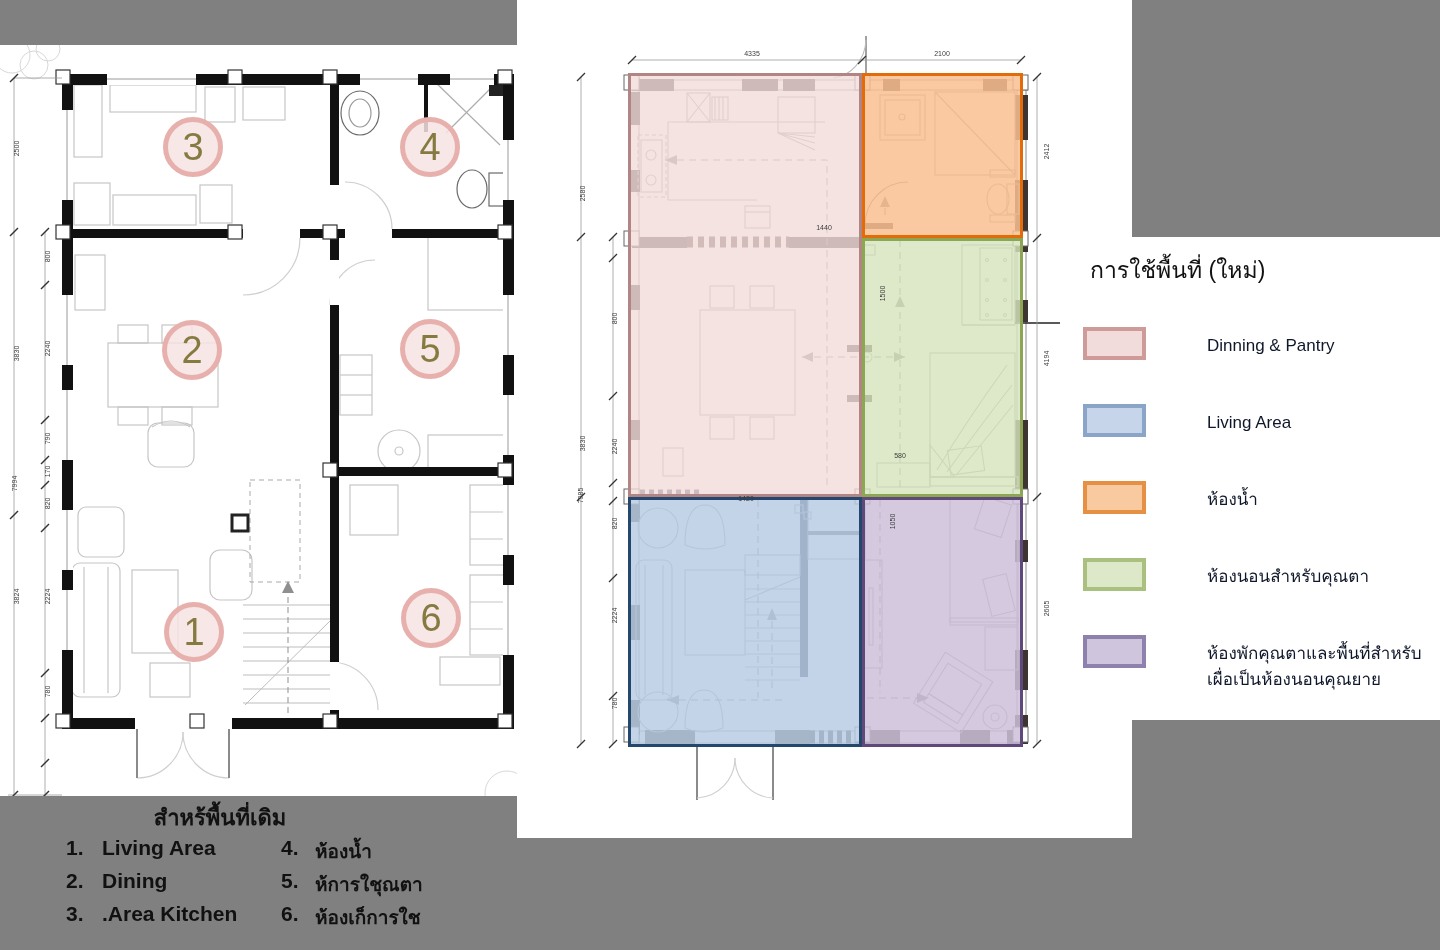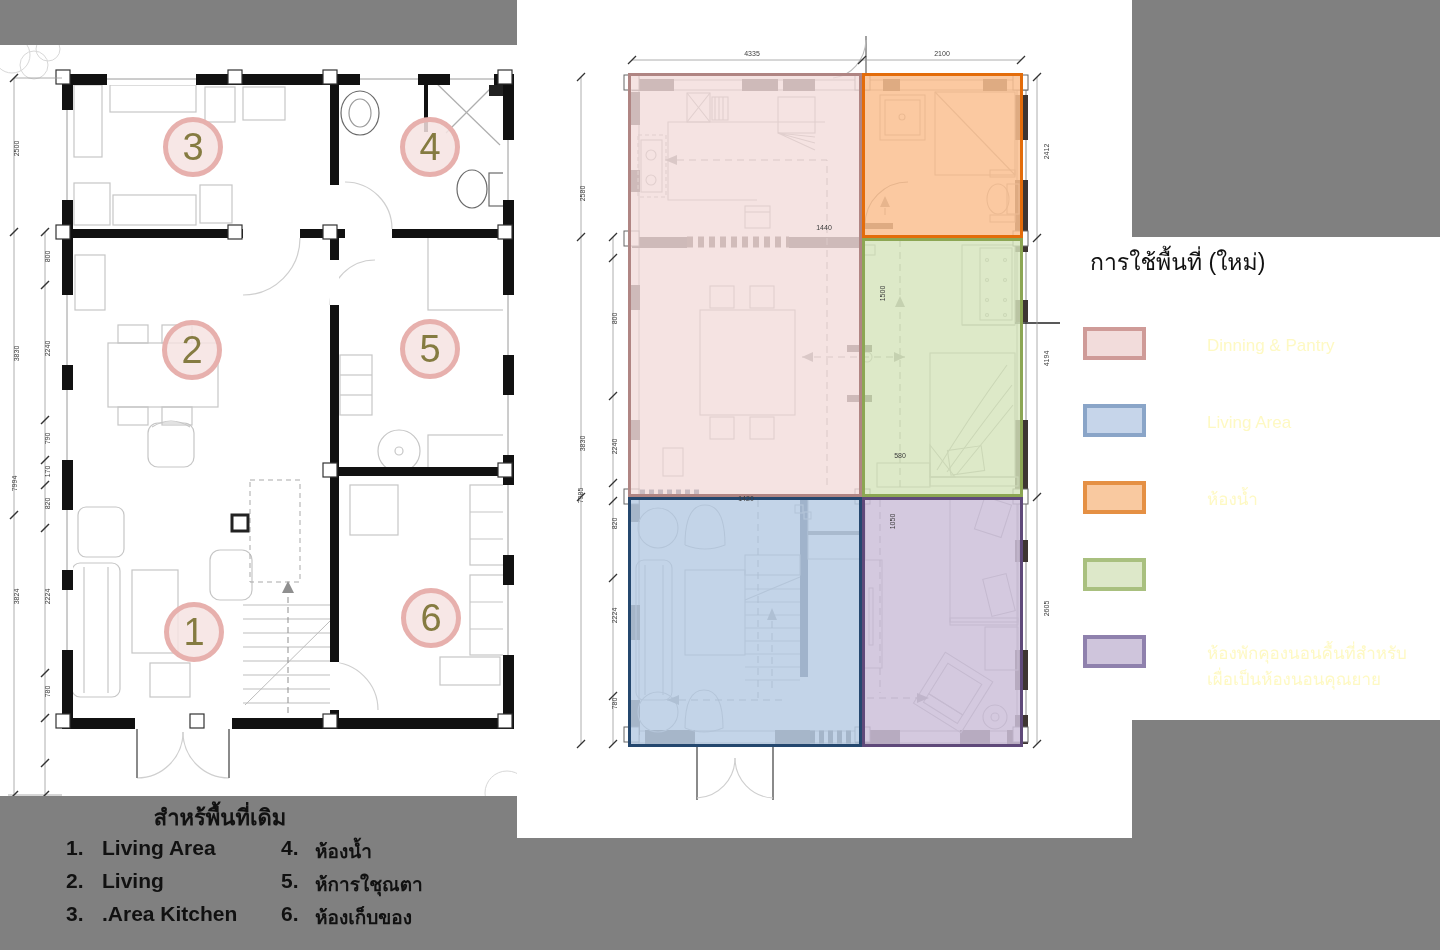--- a/index.html
+++ b/index.html
@@ -16,24 +16,24 @@
           transform:translate(-50%,-50%);
           display:flex;align-items:center;justify-content:center;
           font-size:38px;line-height:1;}
   
   .dim{position:absolute;font-size:7px;color:#3c3c3c;width:34px;text-align:center;
        transform-origin:center;white-space:nowrap;}
   
   .zone{position:absolute;border:3px solid transparent;}
   
   #legend-content{position:absolute;left:1083px;top:237px;width:357px;height:483px;}
-  .legend-title{position:absolute;left:7px;top:7px;font-size:23px;color:#111;}
+  .legend-title{position:absolute;left:7px;top:15px;font-size:23px;color:#111;}
   .legend-row{position:absolute;left:0;width:357px;height:42px;}
   .legend-swatch{position:absolute;left:0;top:0;width:63px;height:33px;border:4px solid;}
-  .legend-label{position:absolute;left:124px;top:6px;width:233px;font-size:17px;color:#fef9c3;line-height:1.55;}
+  .legend-label{position:absolute;left:124px;top:6px;width:233px;font-size:17px;color:#0f172a;line-height:1.55;}
   
   #caption{position:absolute;left:0;top:797px;width:517px;height:145px;color:#111;}
   .cap-title{position:absolute;left:70px;top:3px;width:300px;text-align:center;
              font-size:22px;font-weight:bold;}
   .cap-row{position:absolute;left:0;width:517px;height:32px;}
   .cap-num1{position:absolute;left:66px;width:32px;font-size:21px;font-weight:bold;}
   .cap-lab1{position:absolute;left:102px;font-size:21px;font-weight:bold;}
   .cap-num2{position:absolute;left:281px;width:32px;font-size:21px;font-weight:bold;}
   .cap-lab2{position:absolute;left:315px;font-size:19px;font-weight:bold;}
 </style>
@@ -528,43 +528,44 @@
     <div class="legend-row" style="top:167px">
       <span class="legend-swatch" style="background: rgb(198, 213, 234); border-color: rgb(138, 165, 200);"></span>
       <span class="legend-label"><span>Living Area</span></span>
     </div>
     <div class="legend-row" style="top:244px">
       <span class="legend-swatch" style="background: rgb(249, 201, 160); border-color: rgb(229, 144, 68);"></span>
       <span class="legend-label"><span>ห้องน้ำ</span></span>
     </div>
     <div class="legend-row" style="top:321px">
       <span class="legend-swatch" style="background: rgb(221, 232, 201); border-color: rgb(169, 192, 127);"></span>
+      <span class="legend-label"><span>ห้องนอนสำหรับคุณตา</span></span>
     </div>
     <div class="legend-row" style="top:398px;height:70px">
       <span class="legend-swatch" style="background: rgb(207, 197, 220); border-color: rgb(143, 129, 173);"></span>
-      <span class="legend-label"><span>ห้องพักคุองนอนคื้นที่สำหรับ</span><br>
+      <span class="legend-label"><span>ห้องพักคุณตาและพื้นที่สำหรับ</span><br>
         <span>เผื่อเป็นห้องนอนคุณยาย</span></span>
     </div>
   </div>
 
   <div id="caption">
     <div class="cap-title">สำหร้พื้นที่เดิม</div>
     <div class="cap-row" style="top:39px">
       <span class="cap-num1">1.</span>
       <span class="cap-lab1">Living  Area</span>
       <span class="cap-num2">4.</span>
       <span class="cap-lab2">ห้องน้ำ</span>
     </div>
     <div class="cap-row" style="top:72px">
       <span class="cap-num1">2.</span>
-      <span class="cap-lab1">Living</span>
+      <span class="cap-lab1">Dining</span>
       <span class="cap-num2">5.</span>
       <span class="cap-lab2">ห้การใชุณตา</span>
     </div>
     <div class="cap-row" style="top:105px">
       <span class="cap-num1">3.</span>
       <span class="cap-lab1">.Area Kitchen</span>
       <span class="cap-num2">6.</span>
-      <span class="cap-lab2">ห้องเก็บของ</span>
+      <span class="cap-lab2">ห้องเก็การใช</span>
     </div>
   </div>
 
 </div>
 
 </body></html>

